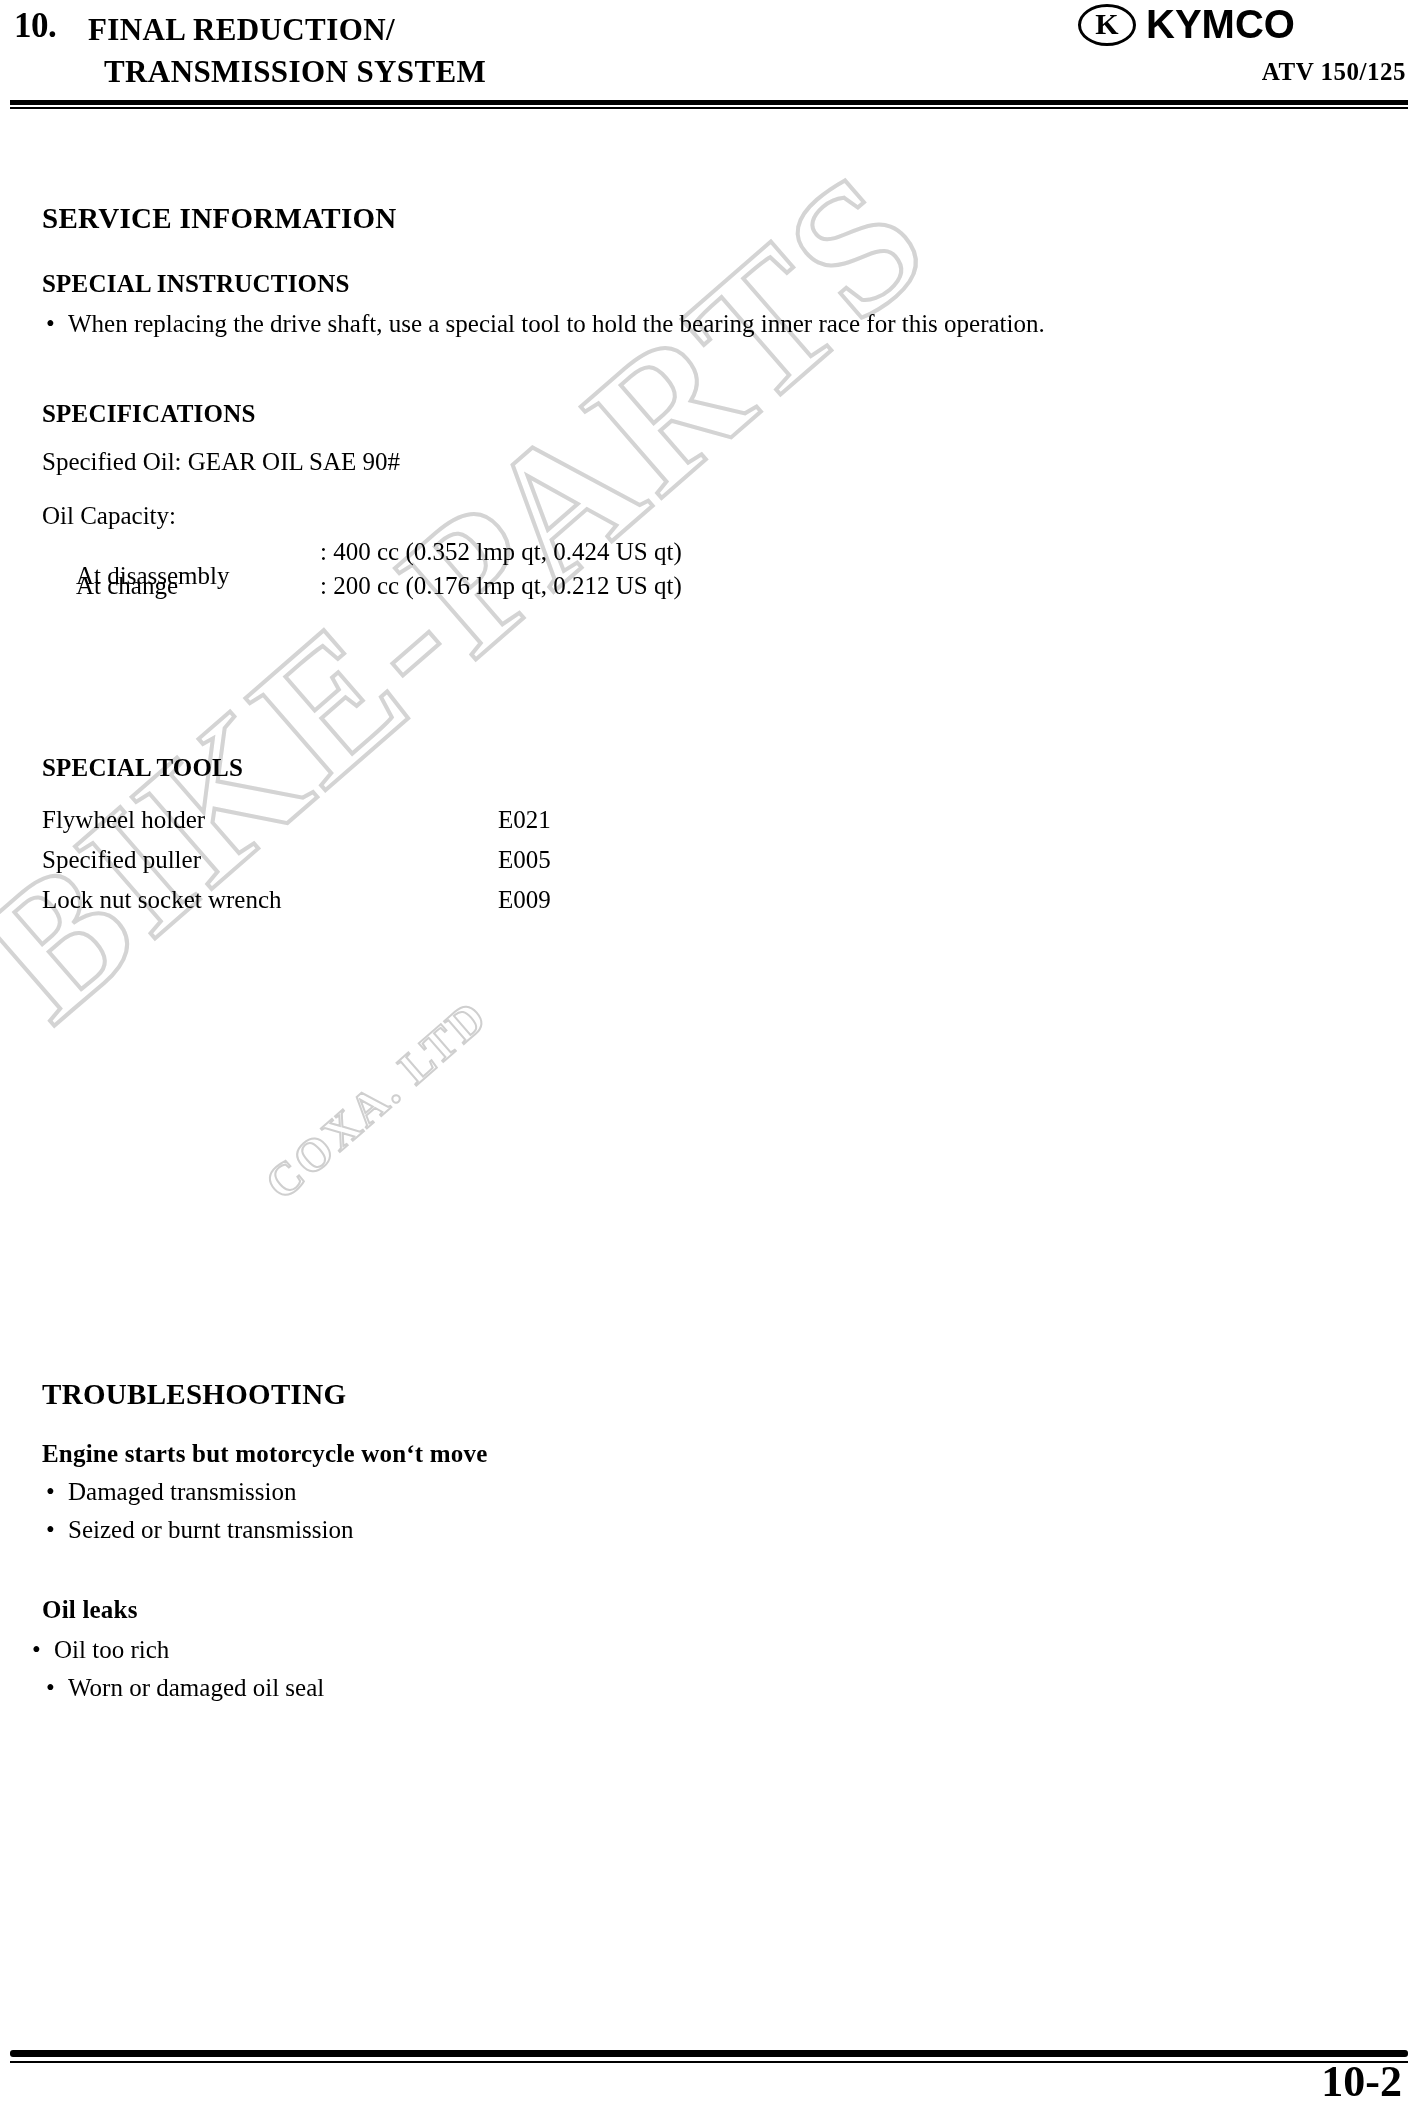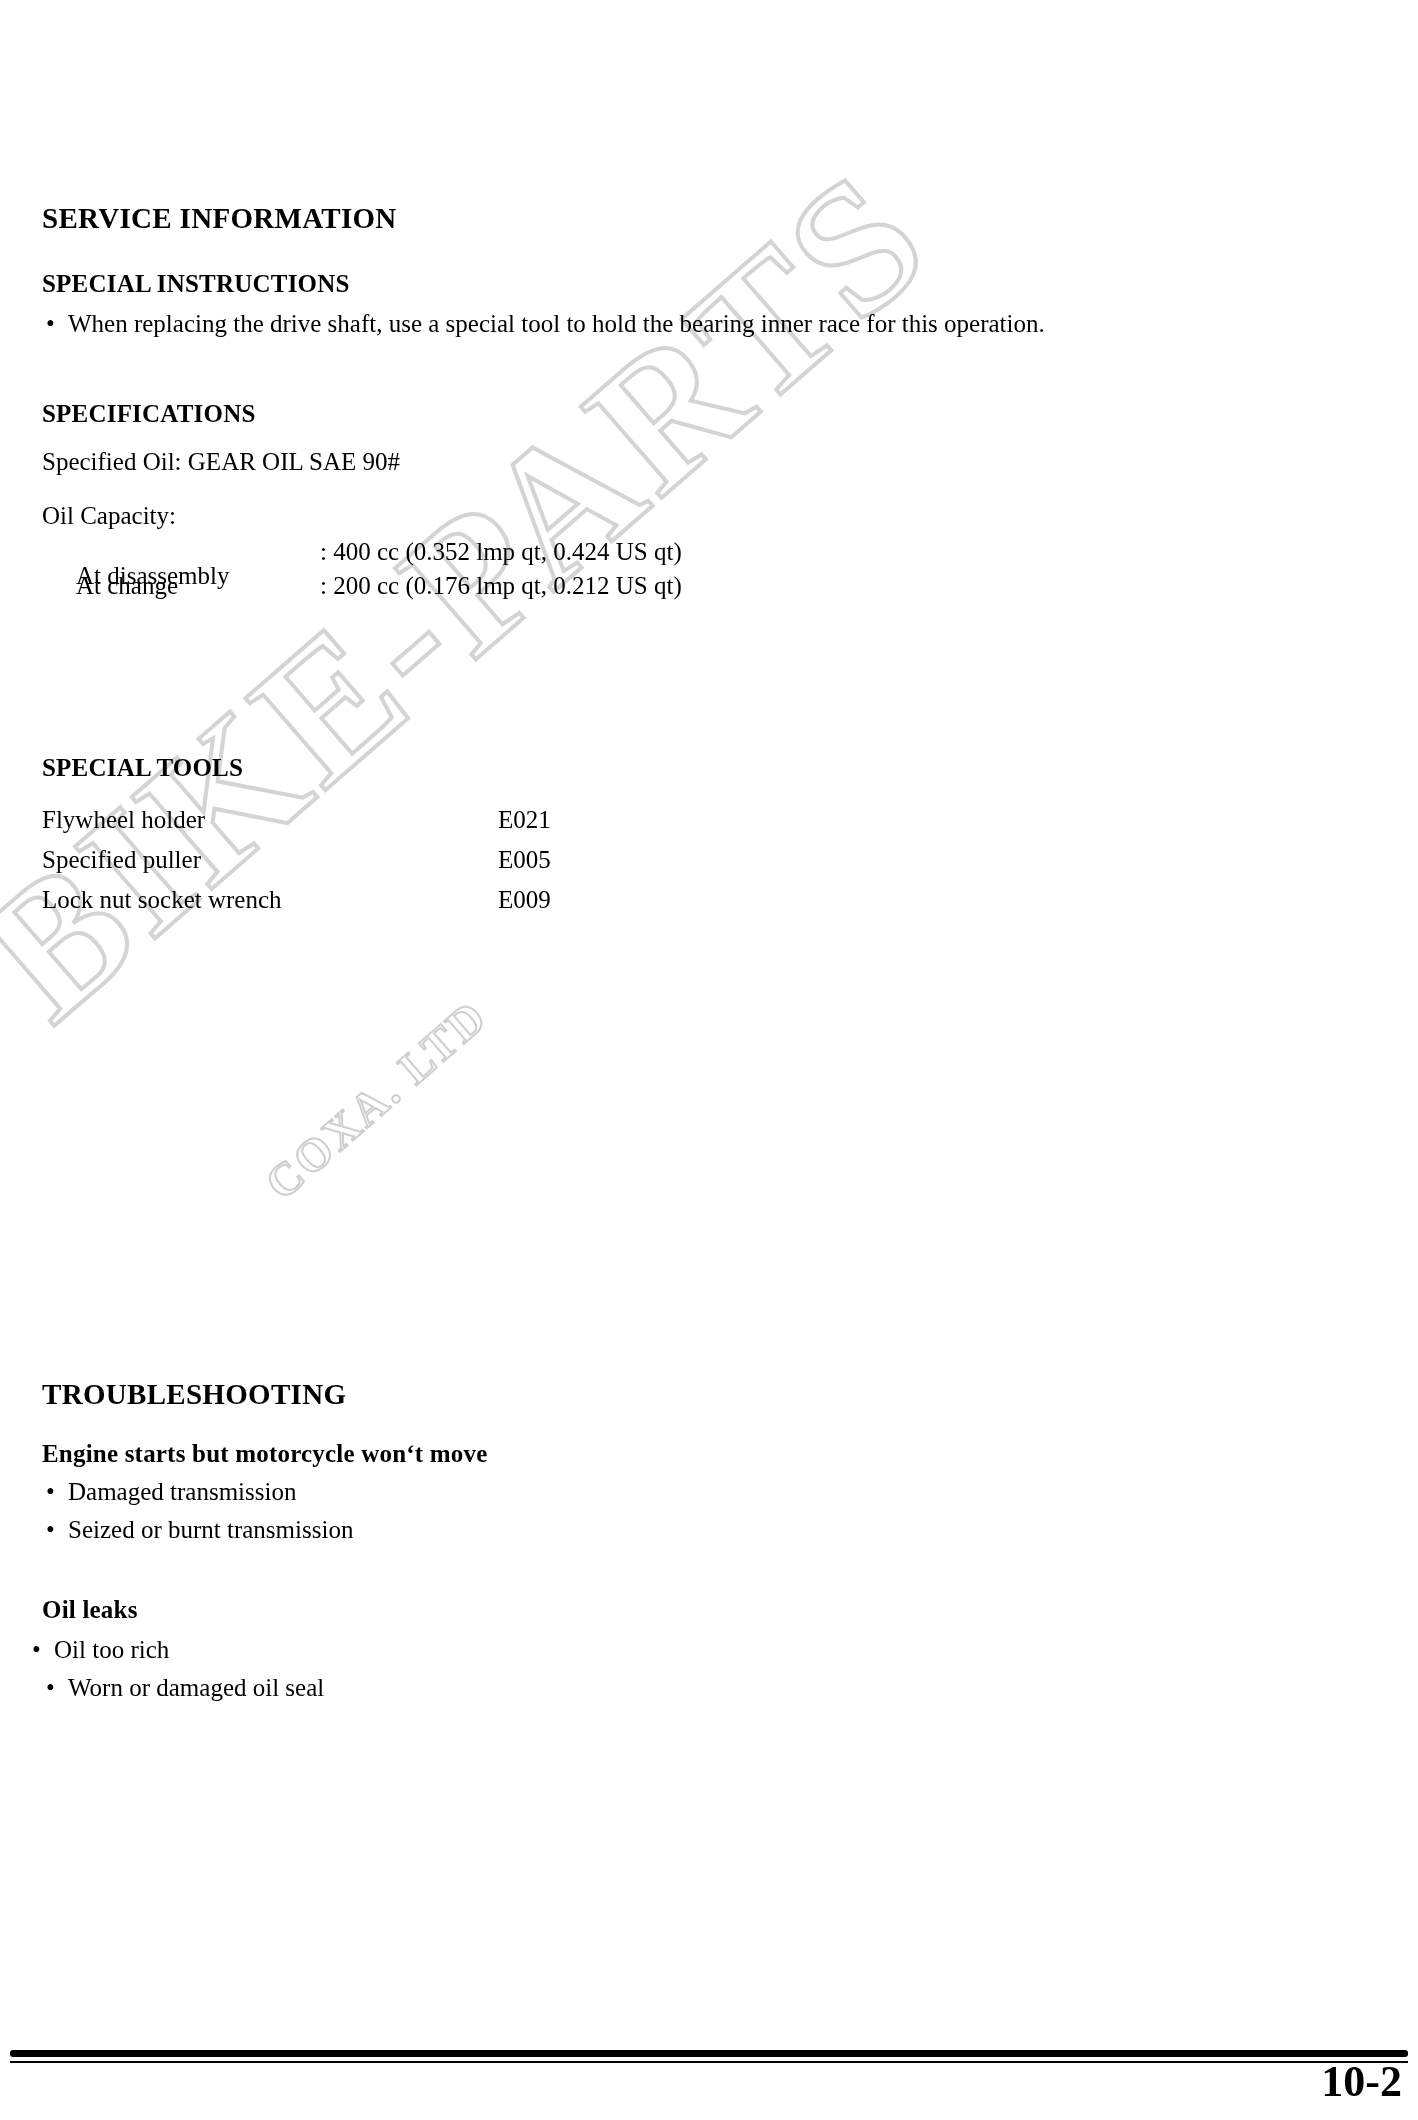--- a/index.html
+++ b/index.html
@@ -236,20 +236,37 @@
     font-weight: bold;
     font-size: 44px;
     letter-spacing: 0px;
   }
 </style>
 </head>
 <body>
 
 <div class="page">
 
+  <div class="header">
+    <div class="chapter-num">10.</div>
+    <div class="chapter-title-line1">FINAL REDUCTION/</div>
+    <div class="chapter-title-line2">TRANSMISSION SYSTEM</div>
+
+    <div class="logo-block">
+      <div class="logo-badge">
+        <span class="k">K</span>
+      </div>
+      <div class="logo-text">KYMCO</div>
+    </div>
+
+    <div class="model-text">ATV 150/125</div>
+
+    <div class="header-rule"></div>
+    <div class="header-rule-thin"></div>
+  </div>
 
   <div class="watermark">
     <div class="wm-main">BIKE-PARTS</div>
     <div class="wm-sub">COXA. LTD</div>
   </div>
 
   <div class="content">
 
     <div class="abs sec-h1" style="left:42px; top:84px;">SERVICE INFORMATION</div>
 

